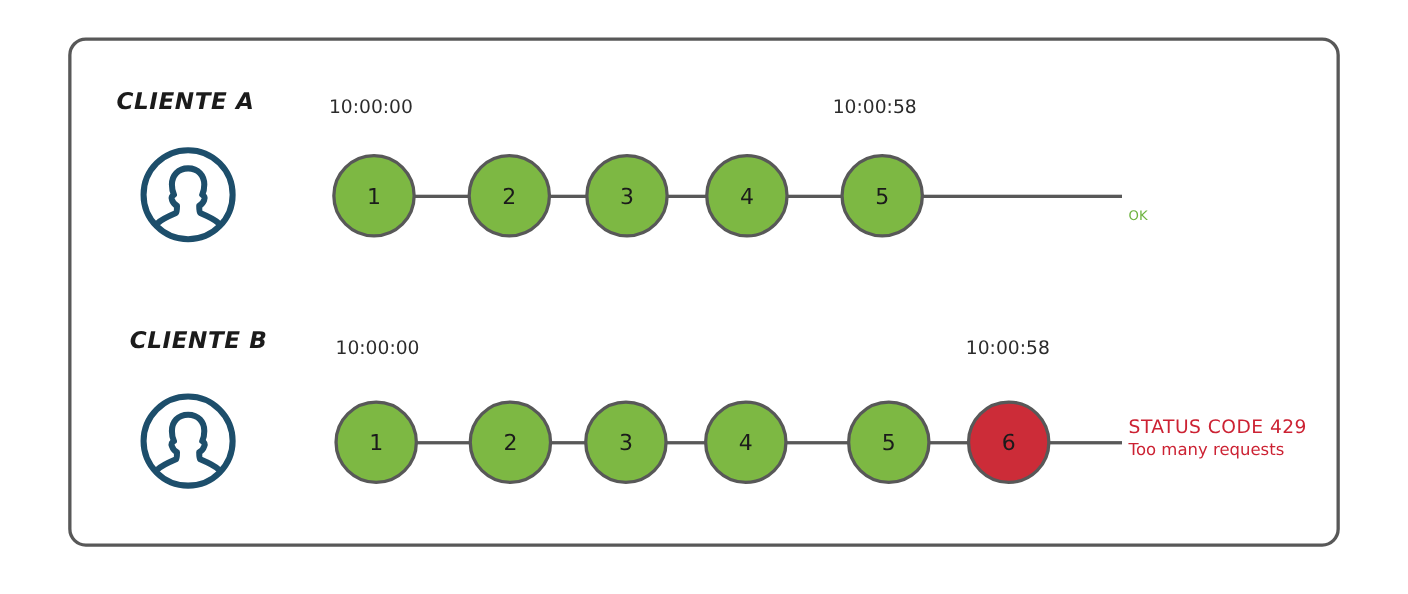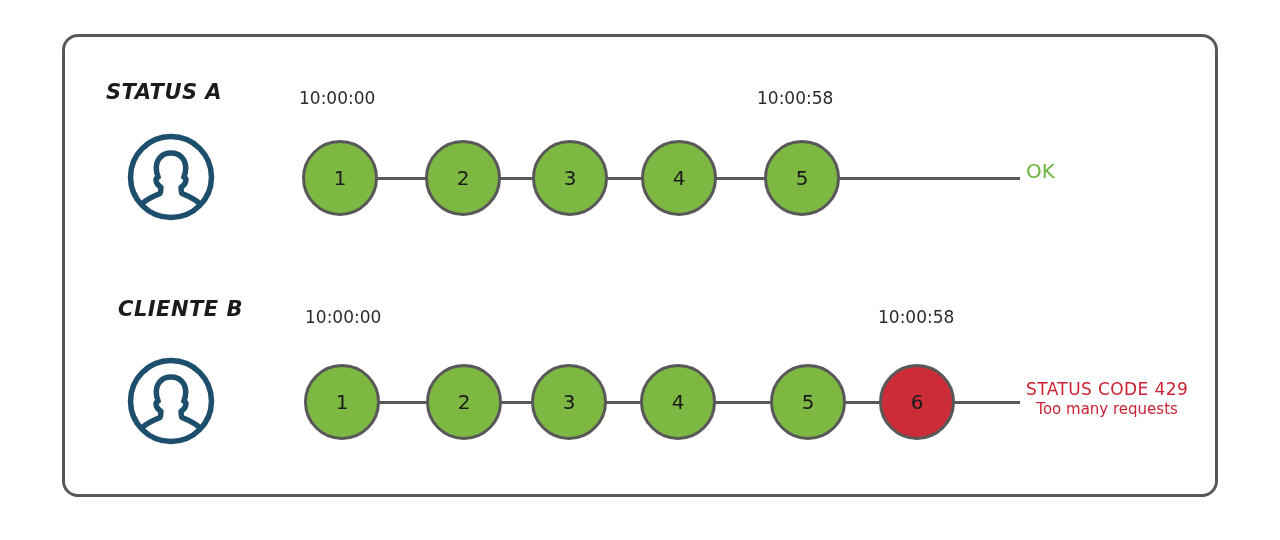--- a/index.html
+++ b/index.html
@@ -113,36 +113,36 @@
     letter-spacing: 0.4px;
   }
   .status .msg {
     display: block;
     font-size: 15px;
   }
   .status.ok {
     color: #6DB33F;
     text-align: center;
   }
-  .status.ok .msg { font-size: 20px; }
+  .status.ok .msg { font-size: 12px; margin-top: 30px; }
   .status.denied {
     color: #CC2233;
-    text-align: center;
+    text-align: left;
   }
 </style>
 </head>
 <body>
 
 <div id="canvas">
 
   <div class="frame"></div>
 
   <div class="row">
 
-    <div class="client-label" style="left:106px; top:80px;">STATUS A</div>
+    <div class="client-label" style="left:106px; top:80px;">CLIENTE A</div>
 
     <div class="avatar" style="left:125px; top:131px;">
       <svg viewBox="0 0 100 100" width="92" height="92" aria-hidden="true">
         <circle cx="50" cy="50" r="44" fill="none" stroke="#1D4E6B" stroke-width="6"></circle>
         <path d="M50 24
                  c -10 0 -16 7 -16 16
                  c 0 5 1 8 2 10
                  c -2 1 -3 3 -2 5
                  c 1 3 3 5 5 6
                  c 0 4 0 6 -1 7

